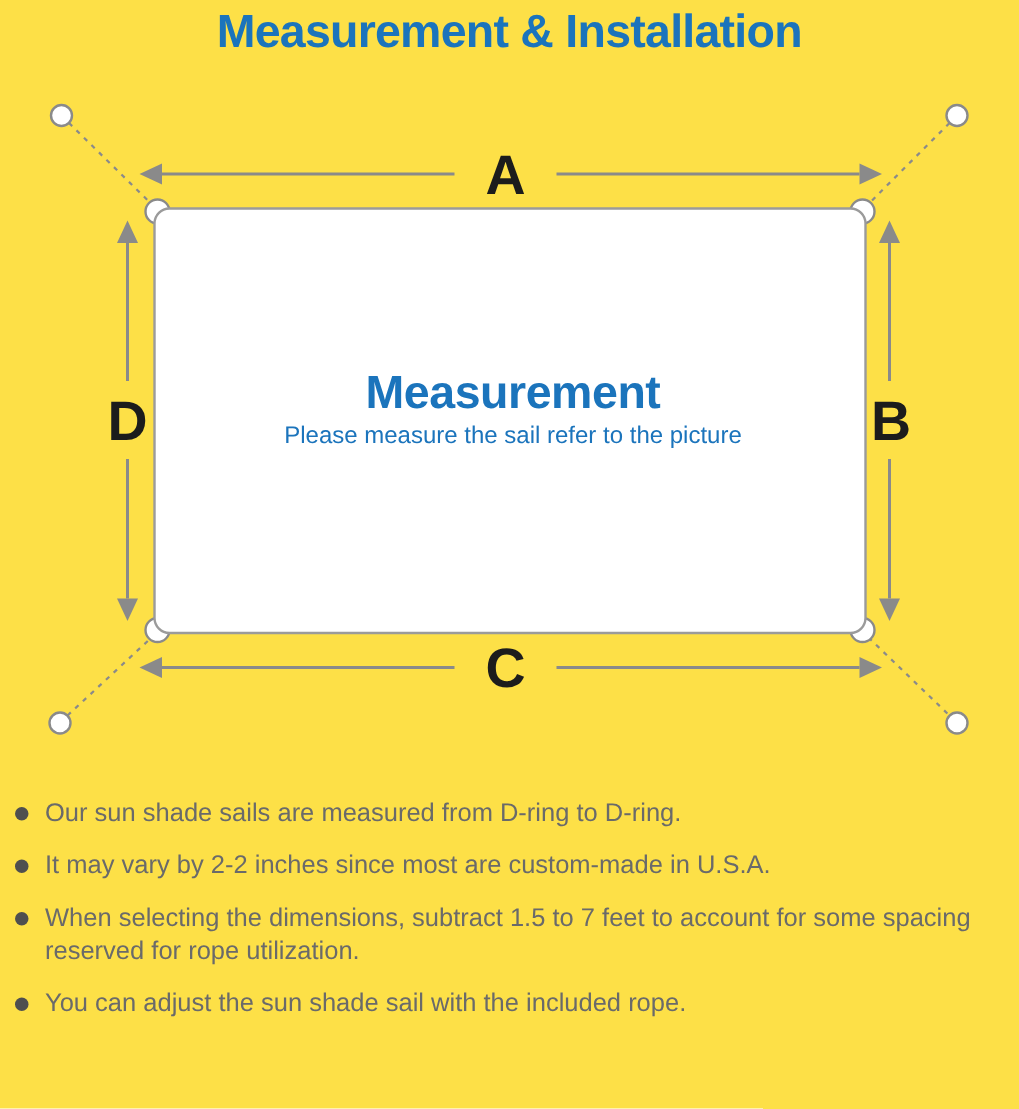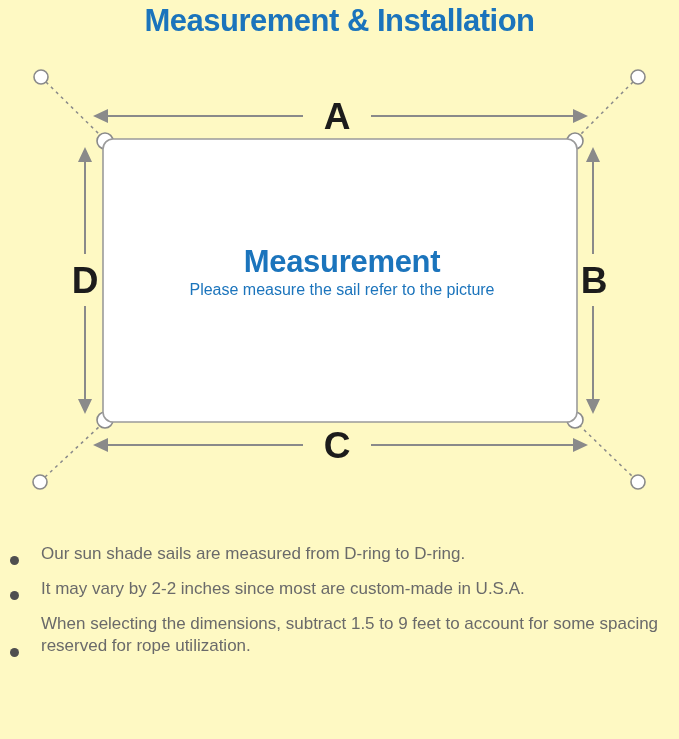--- a/index.html
+++ b/index.html
@@ -8,21 +8,21 @@
     --rect:#9b9b9b;
     --label:#1c1c1c;
     --note:#6a6a6a;
     --dot:#4f4f4f;
   }
   html,body{margin:0;padding:0;background:#ffffff;}
   body{font-family:"Liberation Sans", sans-serif;}
   .screen{
     position:relative;
     width:679px;height:739px;
-    background:#fef9c3;
+    background:#fde047;
     overflow:hidden;
   }
   .page-title{
     position:absolute;top:0;left:0;width:679px;
     margin:0;text-align:center;
     font-size:31px;font-weight:bold;letter-spacing:-0.5px;
     line-height:42px;color:var(--accent);
   }
   .diagram{position:absolute;top:55px;left:0;}
   .thin-line{stroke:var(--line);stroke-width:2;fill:none;}
@@ -44,22 +44,22 @@
   .center-sub{
     font-family:"Liberation Sans", sans-serif;
     font-size:16px;fill:var(--accent);
     text-anchor:middle;
   }
   .notes{
     position:absolute;top:531px;left:10px;width:662px;
     margin:0;padding:0;list-style:none;
   }
   .note-item{
-    display:flex;align-items:flex-end;gap:22px;
-    margin:12px 0 13px 0;
+    display:flex;align-items:flex-start;gap:11px;
+    margin:0 0 13px 0;
   }
   .note-dot{
     flex:none;width:9px;height:9px;border-radius:50%;
     background:var(--dot);margin-top:7px;
   }
   .note-text{
     font-size:17px;line-height:22px;color:var(--note);
     white-space:pre-line;
   }
 </style>
@@ -129,18 +129,22 @@
     <li class="note-item">
       <span class="note-dot"></span>
       <span class="note-text">Our sun shade sails are measured from D-ring to D-ring.</span>
     </li>
     <li class="note-item">
       <span class="note-dot"></span>
       <span class="note-text">It may vary by 2-2 inches since most are custom-made in U.S.A.</span>
     </li>
     <li class="note-item">
       <span class="note-dot"></span>
-      <span class="note-text">When selecting the dimensions, subtract 1.5 to 9 feet to account for some spacing
+      <span class="note-text">When selecting the dimensions, subtract 1.5 to 7 feet to account for some spacing
 reserved for rope utilization.</span>
+    </li>
+    <li class="note-item">
+      <span class="note-dot"></span>
+      <span class="note-text">You can adjust the sun shade sail with the included rope.</span>
     </li>
   </ul>
 
 </div>
 
 </body></html>

